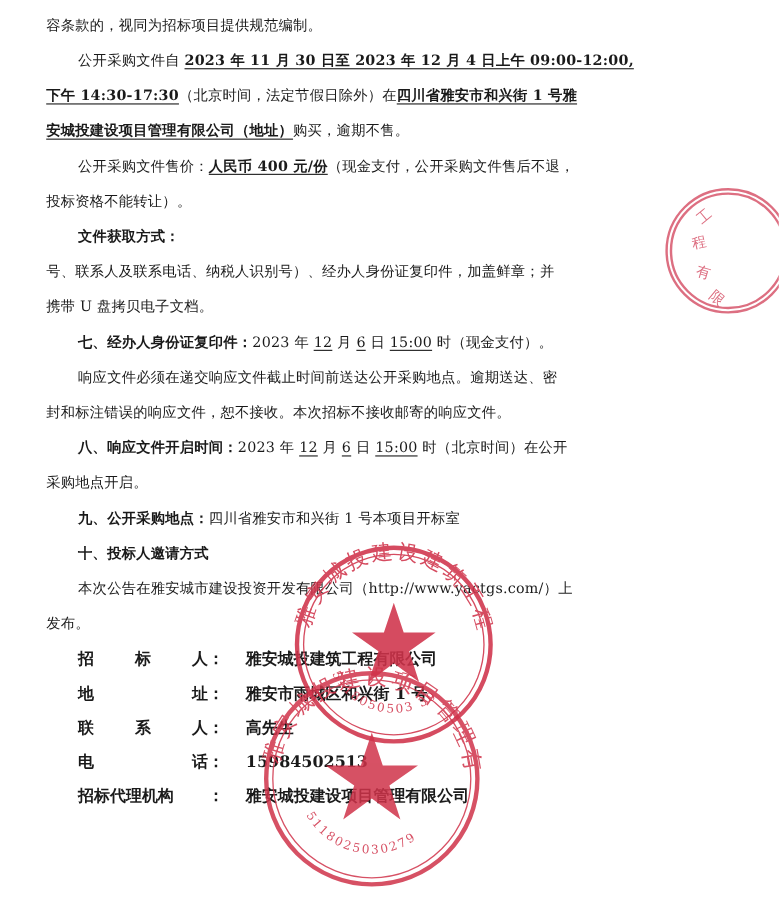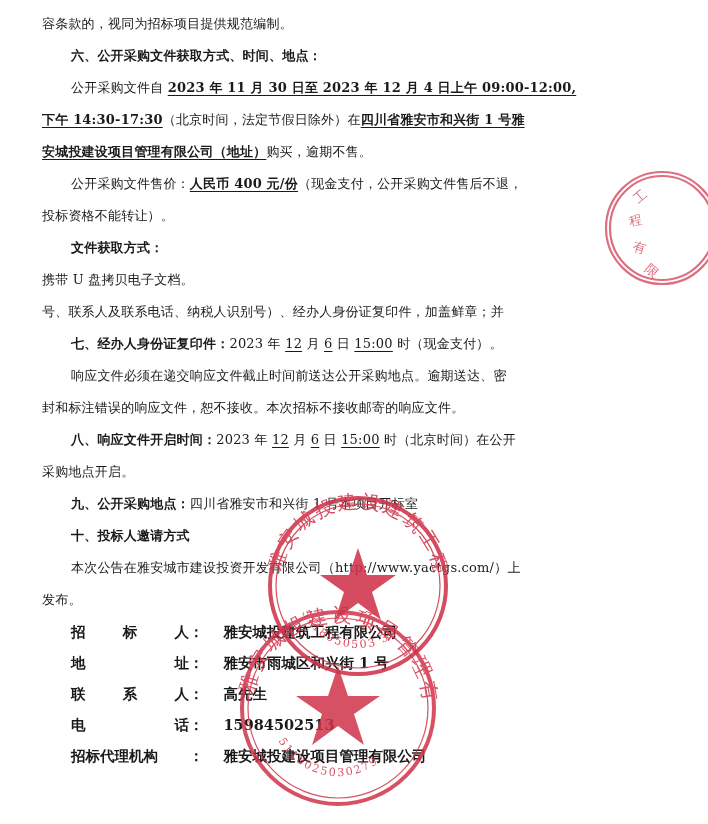--- a/index.html
+++ b/index.html
@@ -164,23 +164,20 @@
       </g>
     </svg>
   </div>
 
   <div class="content">
 
     <p>
       <span>容条款的，视同为招标项目提供规范编制。</span>
     </p>
 
-    <p class="heading">
-      <span>六、公开采购文件获取方式、时间、地点：</span>
-    </p>
 
     <p class="indent">
       <span>公开采购文件自 </span><span class="ub">2023 年 11 月 30 日至 2023 年 12 月 4 日上午 09:00-12:00,</span>
     </p>
 
     <p>
       <span class="ub">下午 14:30-17:30</span><span>（北京时间，法定节假日除外）在</span><span class="ub">四川省雅安市和兴街 1 号雅</span>
     </p>
 
     <p>
@@ -193,24 +190,24 @@
 
     <p>
       <span>投标资格不能转让）。</span>
     </p>
 
     <p class="heading">
       <span>文件获取方式：</span>
     </p>
 
     <p>
+      <span>号、联系人及联系电话、纳税人识别号）、经办人身份证复印件，加盖鲜章；并</span>
+    </p>
+    <p>
       <span>携带 U 盘拷贝电子文档。</span>
-    </p>
-    <p>
-      <span>号、联系人及联系电话、纳税人识别号）、经办人身份证复印件，加盖鲜章；并</span>
     </p>
 
     <p class="indent">
       <span class="bold">七、经办人身份证复印件：</span><span>2023 年 </span><span class="u">12</span><span> 月 </span><span class="u">6</span><span> 日 </span><span class="u">15:00</span><span> 时（现金支付）。</span>
     </p>
 
     <p class="indent">
       <span>响应文件必须在递交响应文件截止时间前送达公开采购地点。逾期送达、密</span>
     </p>
     <p>

